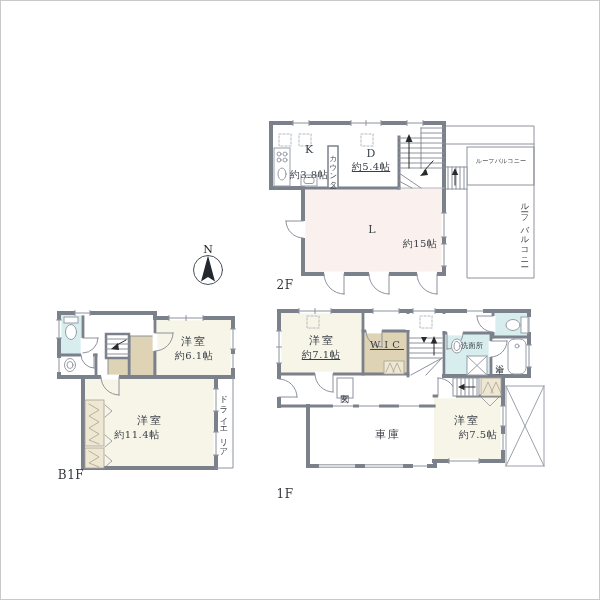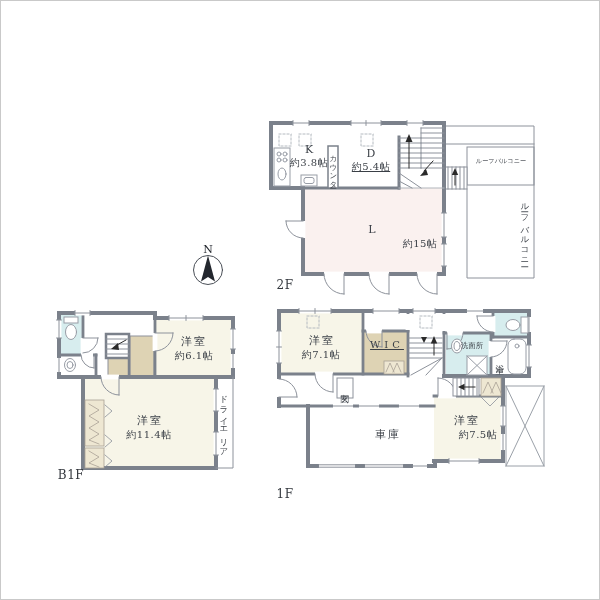--- a/index.html
+++ b/index.html
@@ -316,39 +316,39 @@
     <g stroke="#9aa0a8" stroke-width="1">
       <rect x="505" y="385" width="38" height="80"></rect>
       <path d="M505,385 L543,465 M543,385 L505,465"></path>
     </g>
   </g>
 </svg>
 
 <div class="lbl north" style="left:207px;top:248px;">N</div>
 
 <div class="lbl name" style="left:309px;top:148px;">K</div>
-<div class="lbl size" style="left:308px;top:162px;">約3.8帖</div>
+<div class="lbl size" style="left:308px;top:174px;">約3.8帖</div>
 <div class="lbl v t75" style="left:332px;top:166px;">カウンター</div>
 <div class="lbl name" style="left:371px;top:152px;">D</div>
 <div class="lbl size" style="left:370px;top:166px;text-decoration:underline;">約5.4帖</div>
 <div class="lbl name" style="left:372px;top:228px;">L</div>
 <div class="lbl size" style="left:372px;top:243px;margin-left:47px;">約15帖</div>
 <div class="lbl t62" style="left:500px;top:160px;">ルーフバルコニー</div>
 <div class="lbl v t85" style="left:524px;top:229px;">ルーフバルコニー</div>
 <div class="lbl floor" style="left:284px;top:284px;">2F</div>
 
 <div class="lbl name" style="left:193px;top:340px;">洋室</div>
 <div class="lbl size" style="left:193px;top:355px;">約6.1帖</div>
 <div class="lbl name" style="left:149px;top:419px;">洋室</div>
-<div class="lbl size" style="left:148px;top:434px;">約11.4帖</div>
+<div class="lbl size" style="left:136px;top:434px;">約11.4帖</div>
 <div class="lbl v t85" style="left:223px;top:420px;">ドライエリア</div>
 <div class="lbl floor" style="left:70px;top:474px;">B1F</div>
 
 <div class="lbl name" style="left:321px;top:339px;">洋室</div>
-<div class="lbl size" style="left:320px;top:354px;">約7.1帖</div>
+<div class="lbl size" style="left:320px;top:354px;text-decoration:underline;">約7.1帖</div>
 <div class="lbl wic" style="left:386px;top:344px;text-decoration:underline;">WIC</div>
 <div class="lbl v t85" style="left:344px;top:387px;">玄関</div>
 <div class="lbl t75" style="left:471px;top:345px;">洗面所</div>
 <div class="lbl v t85" style="left:499px;top:358px;">浴室</div>
 <div class="lbl name" style="left:387px;top:433px;">車庫</div>
 <div class="lbl name" style="left:466px;top:419px;">洋室</div>
 <div class="lbl size" style="left:477px;top:434px;">約7.5帖</div>
 <div class="lbl floor" style="left:284px;top:493px;">1F</div>
 
 </div>

